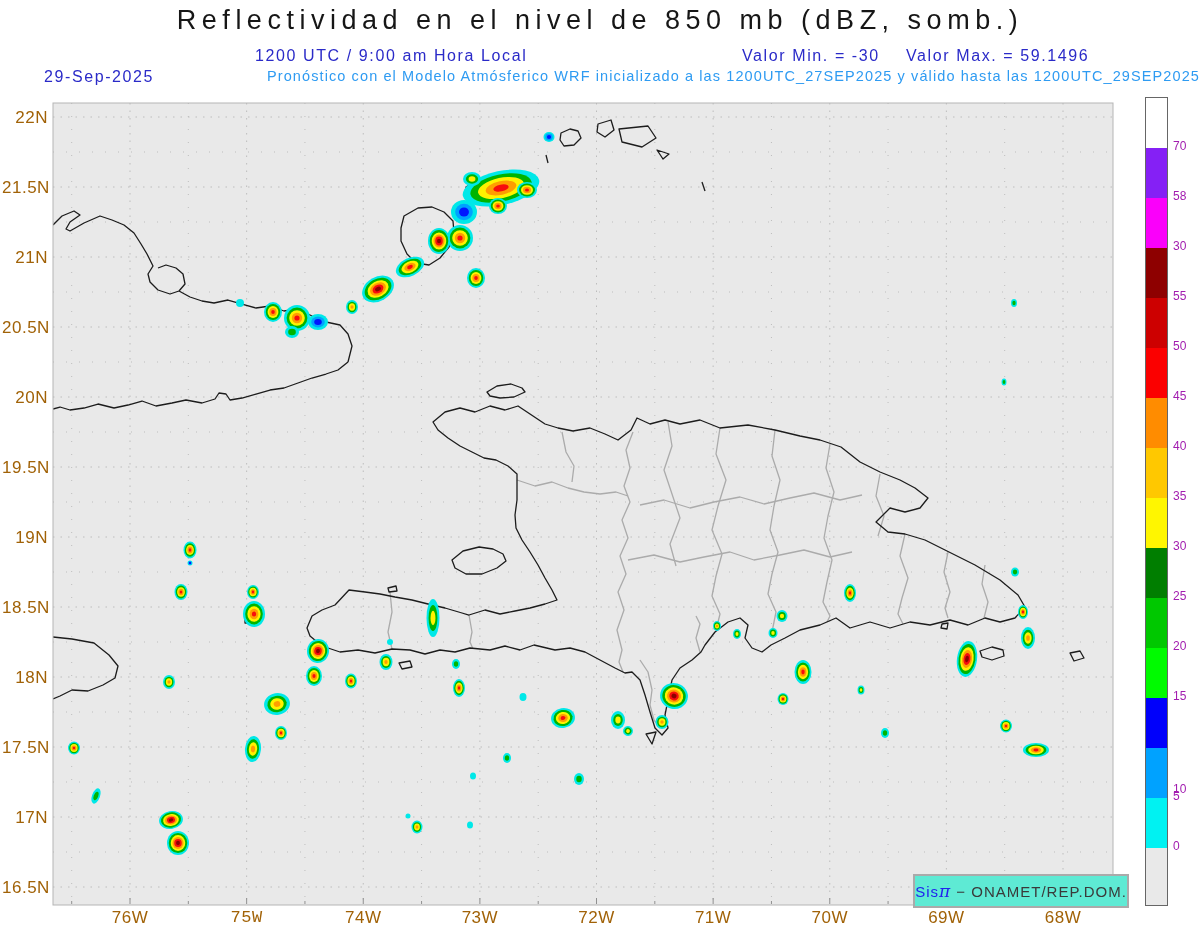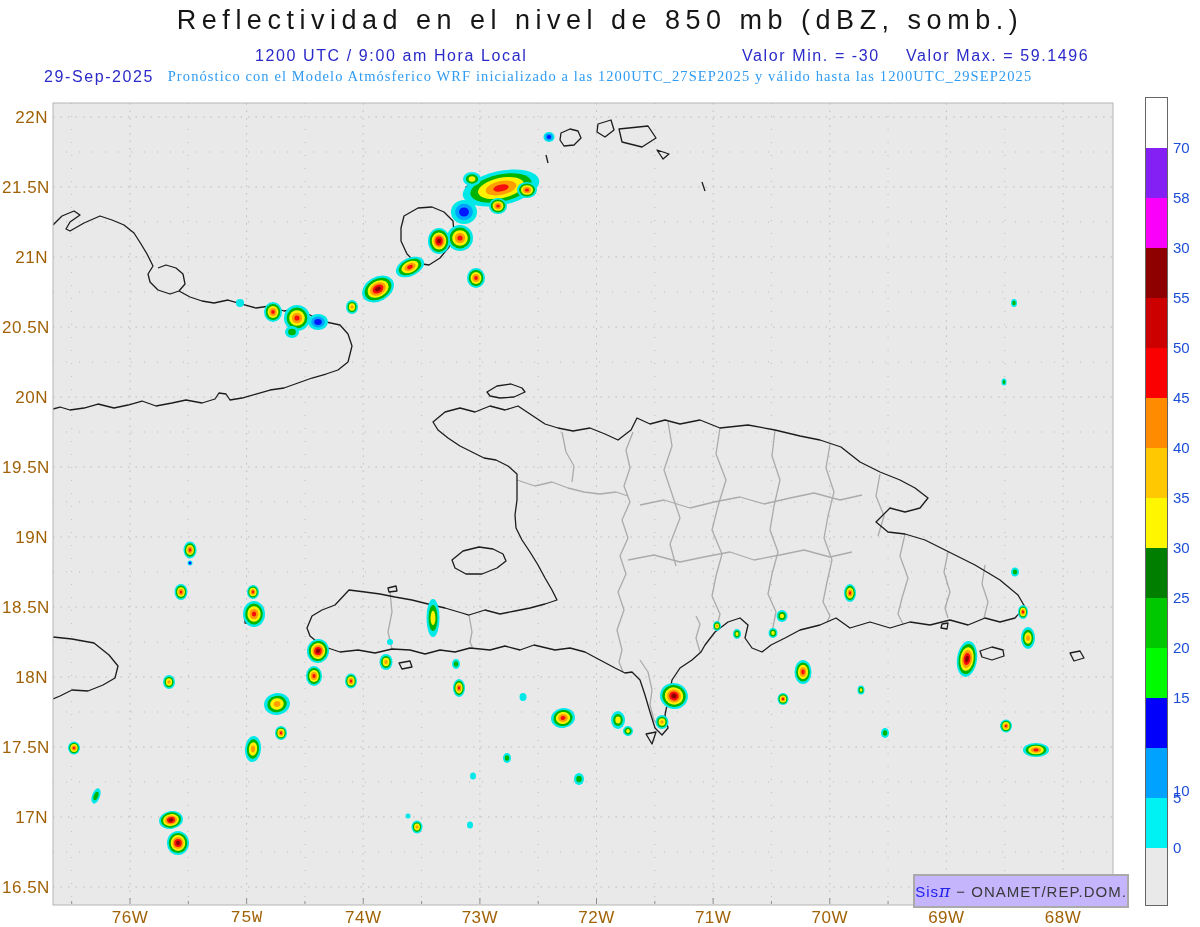--- a/index.html
+++ b/index.html
@@ -4,31 +4,31 @@
 <style>
   html,body{margin:0;padding:0;background:#ffffff;width:1200px;height:927px;overflow:hidden;}
   body{position:relative;font-family:"Liberation Sans",sans-serif;}
   .title{position:absolute;top:5px;left:0;right:0;text-align:center;font-size:27px;
          letter-spacing:5.5px;color:#161616;white-space:nowrap;}
   .l2{position:absolute;top:47px;font-size:16px;letter-spacing:1.6px;color:#2a2ac8;white-space:nowrap;}
   .l2-date{left:44px;margin-top:21px;}
   .l2-time{left:255px;}
   .l2-min{left:742px;}
   .l2-max{left:906px;}
-  .l3{position:absolute;top:68px;left:0;right:0;text-align:center;font-size:14.5px;
-      letter-spacing:1.1px;color:#2e9bf2;white-space:nowrap;font-family:Liberation Serif, serif;}
+  .l3{position:absolute;top:68px;left:0;right:0;text-align:right;font-size:14.5px;
+      letter-spacing:1.1px;color:#2e9bf2;white-space:nowrap;}
   #map-svg{position:absolute;left:0;top:0;}
   .axis-label{position:absolute;font-size:17px;color:#a16207;letter-spacing:0.5px;}
   .lat-label{width:46px;text-align:right;left:2px;}
   .lon-label{width:60px;text-align:center;}
   #colorbar{position:absolute;left:1146px;top:98px;width:21px;height:807px;
             outline:1px solid #666;}
   .cb-seg{width:100%;}
-  .cb-label{position:absolute;left:1173px;font-size:15px;color:#1d4ed8;}
-  #branding{position:absolute;left:913px;top:874px;width:212px;height:30px;background:#c4b5fd;
+  .cb-label{position:absolute;left:1173px;font-size:12px;color:#a21caf;}
+  #branding{position:absolute;left:913px;top:874px;width:212px;height:30px;background:#5eead4;
             border:2px solid #aaaaaa;display:flex;align-items:center;justify-content:center;
             font-size:15px;letter-spacing:1px;white-space:pre;}
   #branding .sis{color:#2222ee;}
   #branding .pi{color:#2222ee;font-family:"DejaVu Serif",serif;font-style:italic;font-size:17px;}
   #branding .rest{color:#3a3a3a;}
 </style>
 </head>
 <body>
 
 <div class="title">Reflectividad en el nivel de 850 mb (dBZ, somb.)</div>

